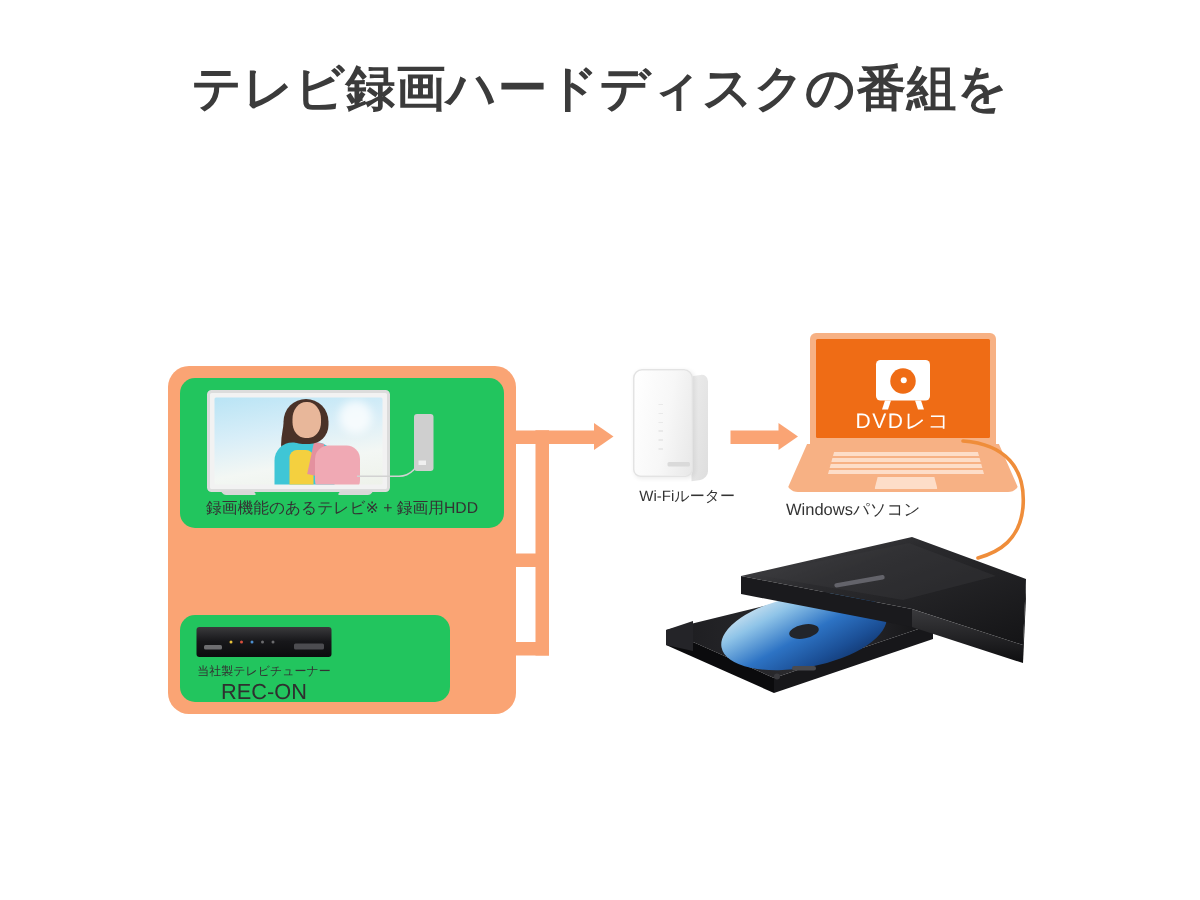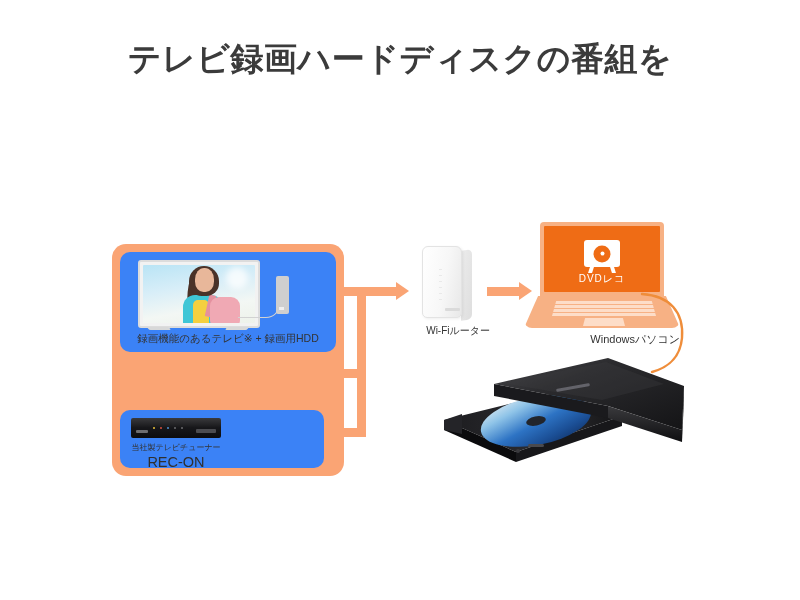--- a/index.html
+++ b/index.html
@@ -22,26 +22,26 @@
 
   
   .group-frame {
     position: absolute; left: 112px; top: 244px;
     width: 232px; height: 232px;
     background: #faa474;
     border-radius: 14px;
   }
   .card {
     position: absolute; left: 8px;
-    background: #3b82f6;
+    background: #22c55e;
     border-radius: 10px;
   }
   .card-1 { top: 8px;   width: 216px; height: 100px; }
   .card-2 { top: 112px; width: 216px; height: 50px; }
-  .card-3 { top: 166px; width: 204px; height: 58px; }
+  .card-3 { top: 166px; width: 180px; height: 58px; }
 
   .card-label {
     position: absolute; left: 0; width: 100%;
     text-align: center; color: #333;
     font-size: 10.5px; white-space: nowrap;
   }
   .card-1 .card-label { bottom: 6px; }
   .card-2 .card-label { bottom: 6px; }
 
   
@@ -257,21 +257,21 @@
     transform: translate(-50%, -50%);
     width: 4px; height: 4px; border-radius: 50%; background: #ffffff;
   }
   .app-foot-l, .app-foot-r {
     position: absolute; top: 27px; width: 4px; height: 6px; background: #ffffff;
   }
   .app-foot-l { left: 5px; transform: skewX(-18deg); }
   .app-foot-r { right: 5px; transform: skewX(18deg); }
   .app-name {
     position: absolute; left: 0; top: 46px; width: 100%;
-    text-align: center; color: #ffffff; font-size: 10px;
+    text-align: center; color: #ffffff; font-size: 14px;
     letter-spacing: 1px; white-space: nowrap;
   }
   .base {
     position: absolute; left: 0; top: 74px;
     width: 156px; height: 32px;
     background: #f7b184;
     border-radius: 0 0 8px 8px;
     clip-path: polygon(9% 0, 91% 0, 100% 100%, 0 100%);
   }
   .keyboard {
@@ -281,21 +281,21 @@
       180deg, #fdddc8 0 3px, #f7b184 3px 4px);
     clip-path: polygon(4% 0, 96% 0, 100% 100%, 0 100%);
   }
   .trackpad {
     position: absolute; left: 50%; top: 96px; transform: translateX(-50%);
     width: 42px; height: 8px; background: #fdddc8;
     clip-path: polygon(5% 0, 95% 0, 100% 100%, 0 100%);
   }
   .laptop-label {
     position: absolute; left: 0; top: 110px; width: 156px;
-    text-align: right; font-size: 11px; color: #333; white-space: nowrap;
+    text-align: left; font-size: 11px; color: #333; white-space: nowrap;
   }
 
   
   .usb-cable { position: absolute; left: 640px; top: 292px; }
 
   
   .drive-wrap { position: absolute; left: 432px; top: 358px; width: 260px; height: 130px; }
 
   
 </style>

